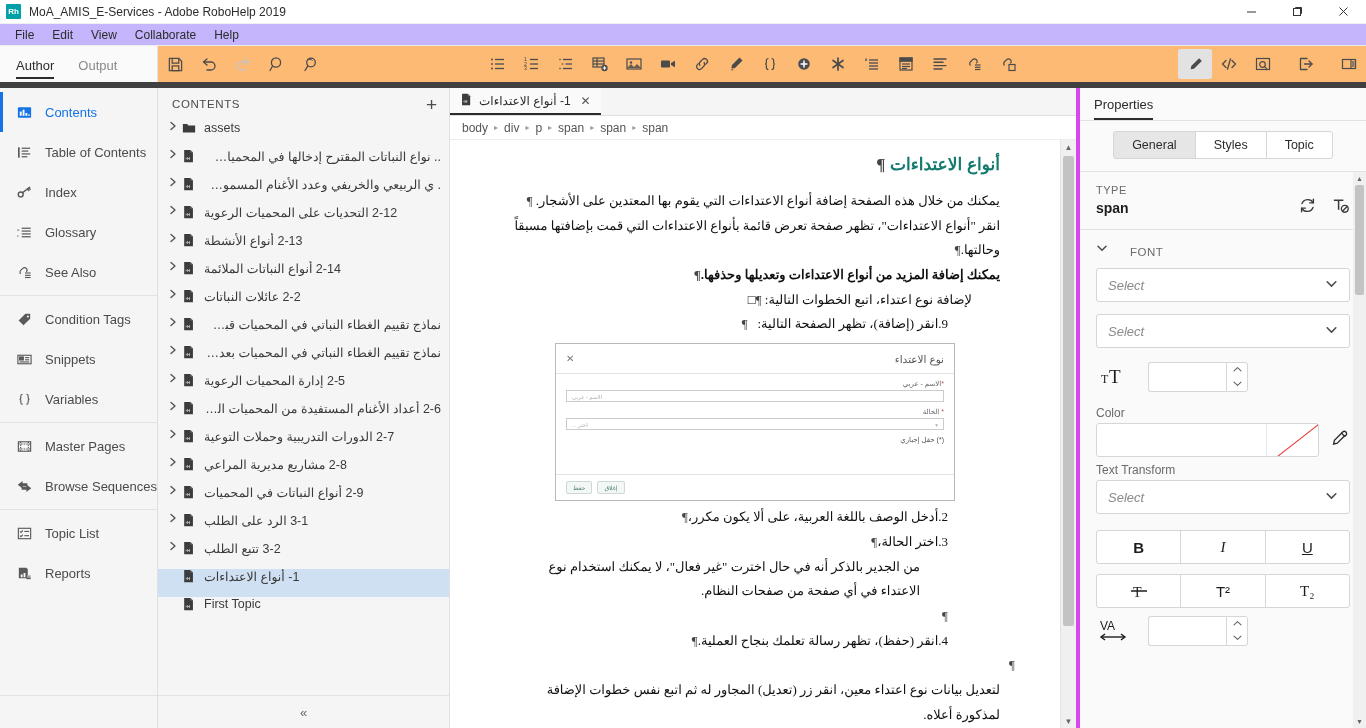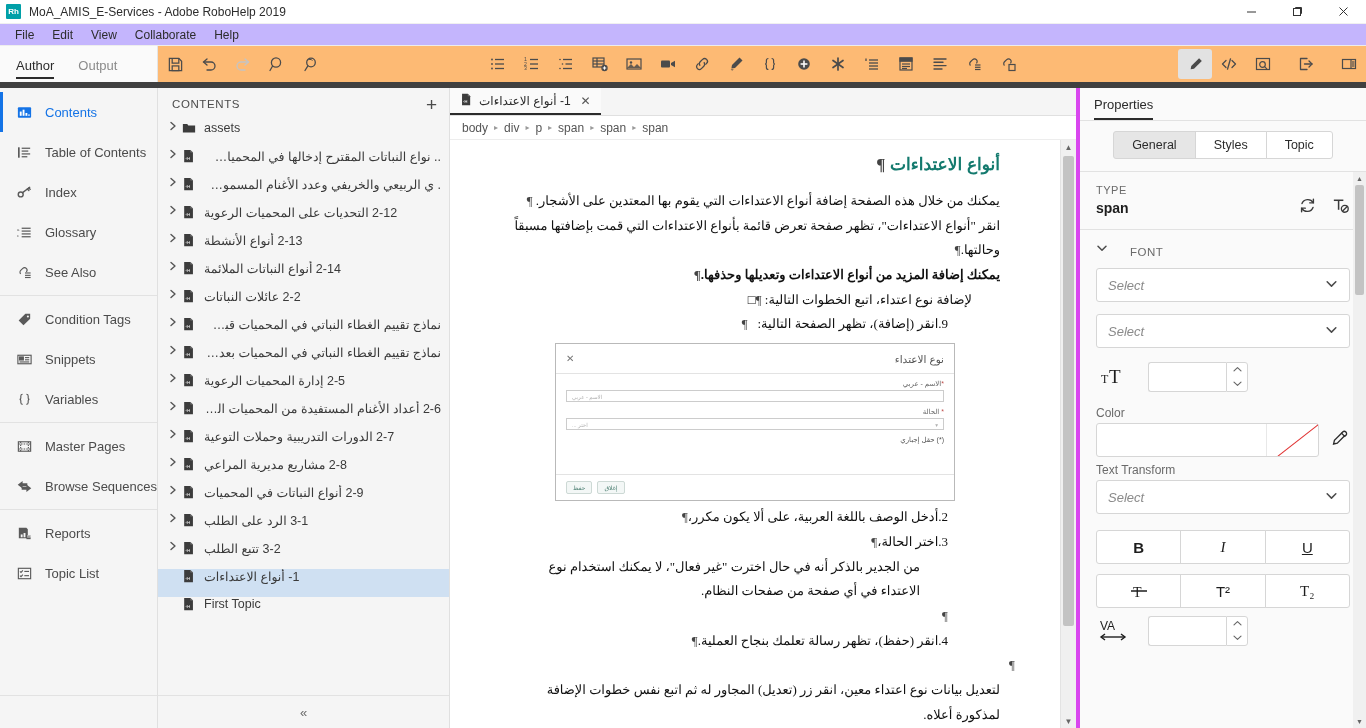--- a/index.html
+++ b/index.html
@@ -651,42 +651,42 @@
                 <path d="M11 14.8l5.2-4-5.2-4v2.4H6v3.2h5z"></path>
             </svg>
           </span>
           <span>Browse Sequences</span>
         </div>
 
         <div class="rail-div"></div>
 
         <div class="rail-item">
           <span class="rail-ico">
+            <svg width="17" height="17" viewBox="0 0 18 18" fill="none" stroke="currentColor" stroke-width="1.2">
+              <rect x="2.5" y="3.5" width="13" height="11"></rect>
+              <polyline points="4.2,6.8 5.3,7.9 7.3,5.7"></polyline>
+                <line x1="8.8" y1="6.8" x2="13.8" y2="6.8"></line>
+              <polyline points="4.2,11.3 5.3,12.4 7.3,10.2"></polyline>
+                <line x1="8.8" y1="11.3" x2="13.8" y2="11.3"></line>
+            </svg>
+          </span>
+          <span>Topic List</span>
+        </div>
+
+        <div class="rail-item">
+          <span class="rail-ico">
             <svg width="17" height="17" viewBox="0 0 18 18" fill="currentColor">
               <path d="M3 3h8l1.5 1.5V14H3z"></path>
                 <rect x="5" y="10" width="2" height="3" fill="#f5f5f5"></rect>
               <rect x="8" y="8.5" width="2" height="4.5" fill="#f5f5f5"></rect>
               <rect x="11" y="11" width="4.5" height="4" fill="currentColor"></rect>
               <text x="11.7" y="14.2" font-size="3.2" fill="#f5f5f5" font-family="Liberation Sans">RE</text>
             </svg>
           </span>
           <span>Reports</span>
-        </div>
-
-        <div class="rail-item">
-          <span class="rail-ico">
-            <svg width="17" height="17" viewBox="0 0 18 18" fill="none" stroke="currentColor" stroke-width="1.2">
-              <rect x="2.5" y="3.5" width="13" height="11"></rect>
-              <polyline points="4.2,6.8 5.3,7.9 7.3,5.7"></polyline>
-                <line x1="8.8" y1="6.8" x2="13.8" y2="6.8"></line>
-              <polyline points="4.2,11.3 5.3,12.4 7.3,10.2"></polyline>
-                <line x1="8.8" y1="11.3" x2="13.8" y2="11.3"></line>
-            </svg>
-          </span>
-          <span>Topic List</span>
         </div>
       </div>
       <div class="rail-foot"></div>
     </div>
 
     <div class="contents">
       <div class="contents-head">
         <div class="contents-title">CONTENTS</div>
         <div class="contents-add">+</div>
       </div>

